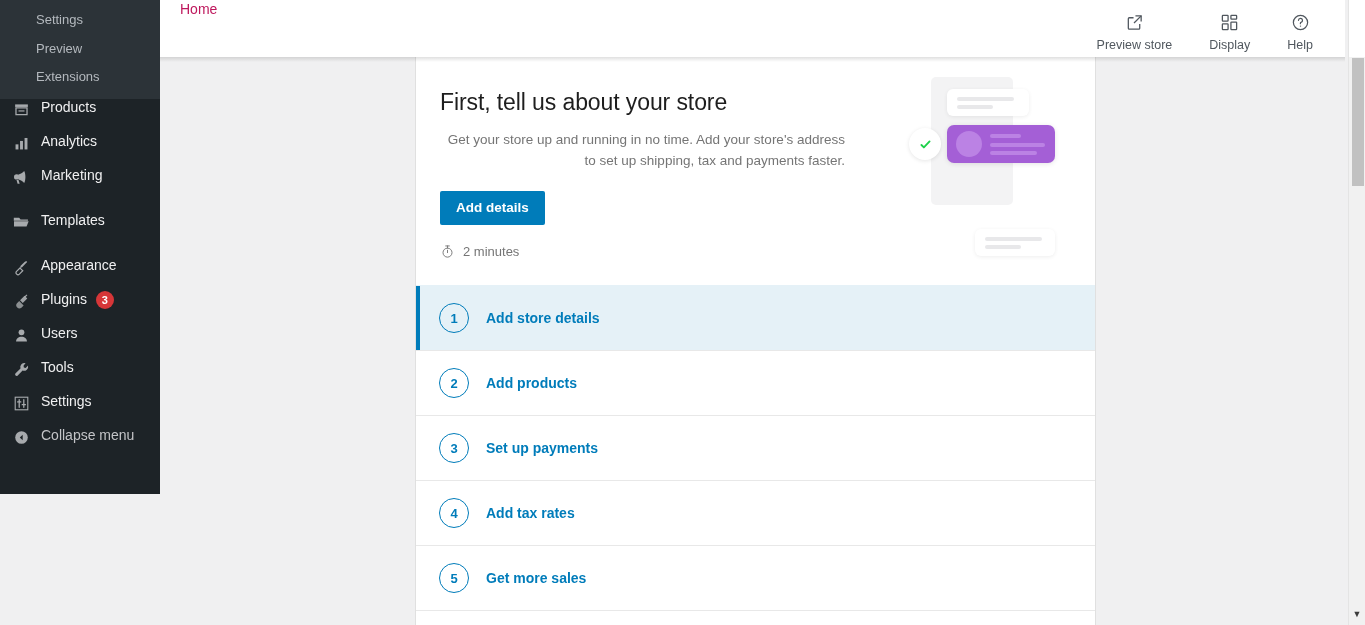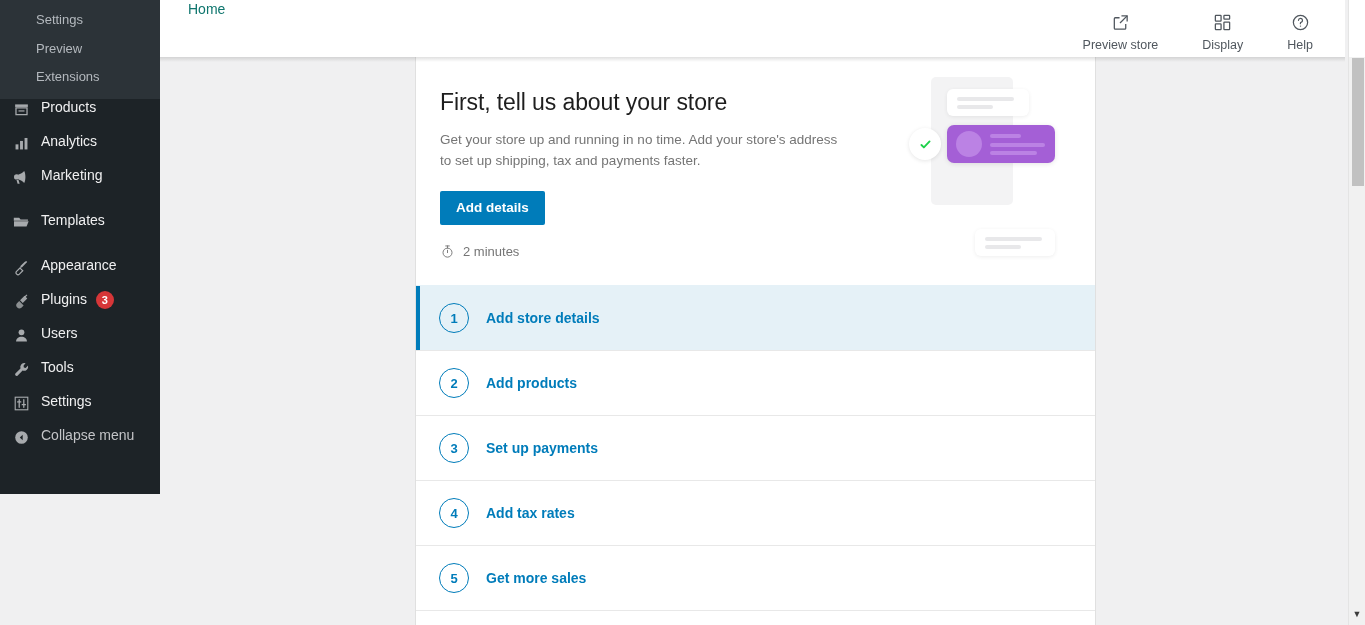--- a/index.html
+++ b/index.html
@@ -74,31 +74,31 @@
     width: 1185px; height: 57px;
     background: #fff;
     z-index: 5;
   }
   #header:after{
     content:""; position:absolute; left:0; right:0; bottom:-5px; height:5px;
     background: linear-gradient(to bottom, rgba(0,0,0,0.12), rgba(0,0,0,0));
   }
   .breadcrumb {
     position: absolute;
-    left: 28px; top: 1px;
+    left: 20px; top: 1px;
     font-size: 14px;
-    color: #0f766e;
+    color: #be185d;
   }
   .header-actions {
     position: absolute;
     right: 18px; top: 0;
     height: 57px;
     display: flex;
     align-items: flex-end;
-    gap: 16px;
+    gap: 9px;
   }
   .hdr-btn {
     display: flex;
     flex-direction: column;
     align-items: center;
     justify-content: flex-end;
     padding: 0 14px 5px 14px;
     color: #50575e;
     font-size: 12.5px;
     background: none; border: none;
@@ -141,20 +141,21 @@
     color: #1e1e1e;
     letter-spacing: -0.1px;
     margin-bottom: 14px;
   }
   .card-desc {
     font-size: 13.5px;
     line-height: 1.54;
     color: #757575;
     max-width: 405px;
     margin-bottom: 19px;
+    text-align: right;
   }
   .btn-primary {
     display: inline-block;
     background: #007cba;
     color: #ffffff;
     border: none;
     border-radius: 2px;
     padding: 10px 16px 11px 16px;
     font-size: 13.5px;
     font-weight: 600;

